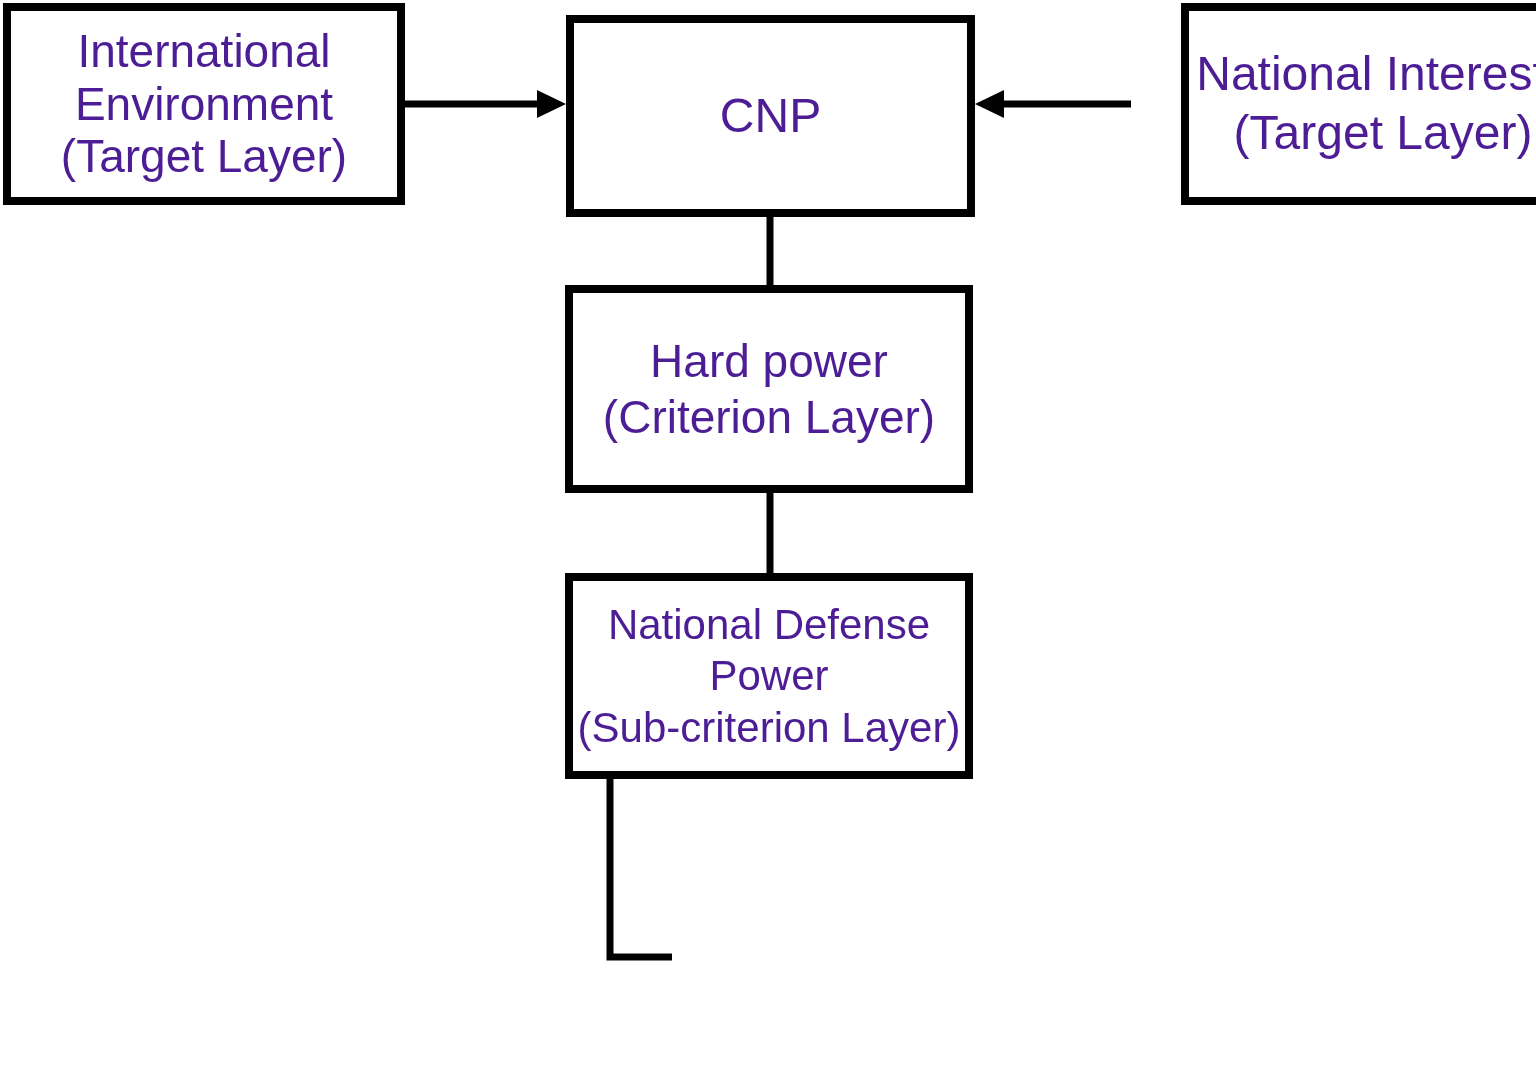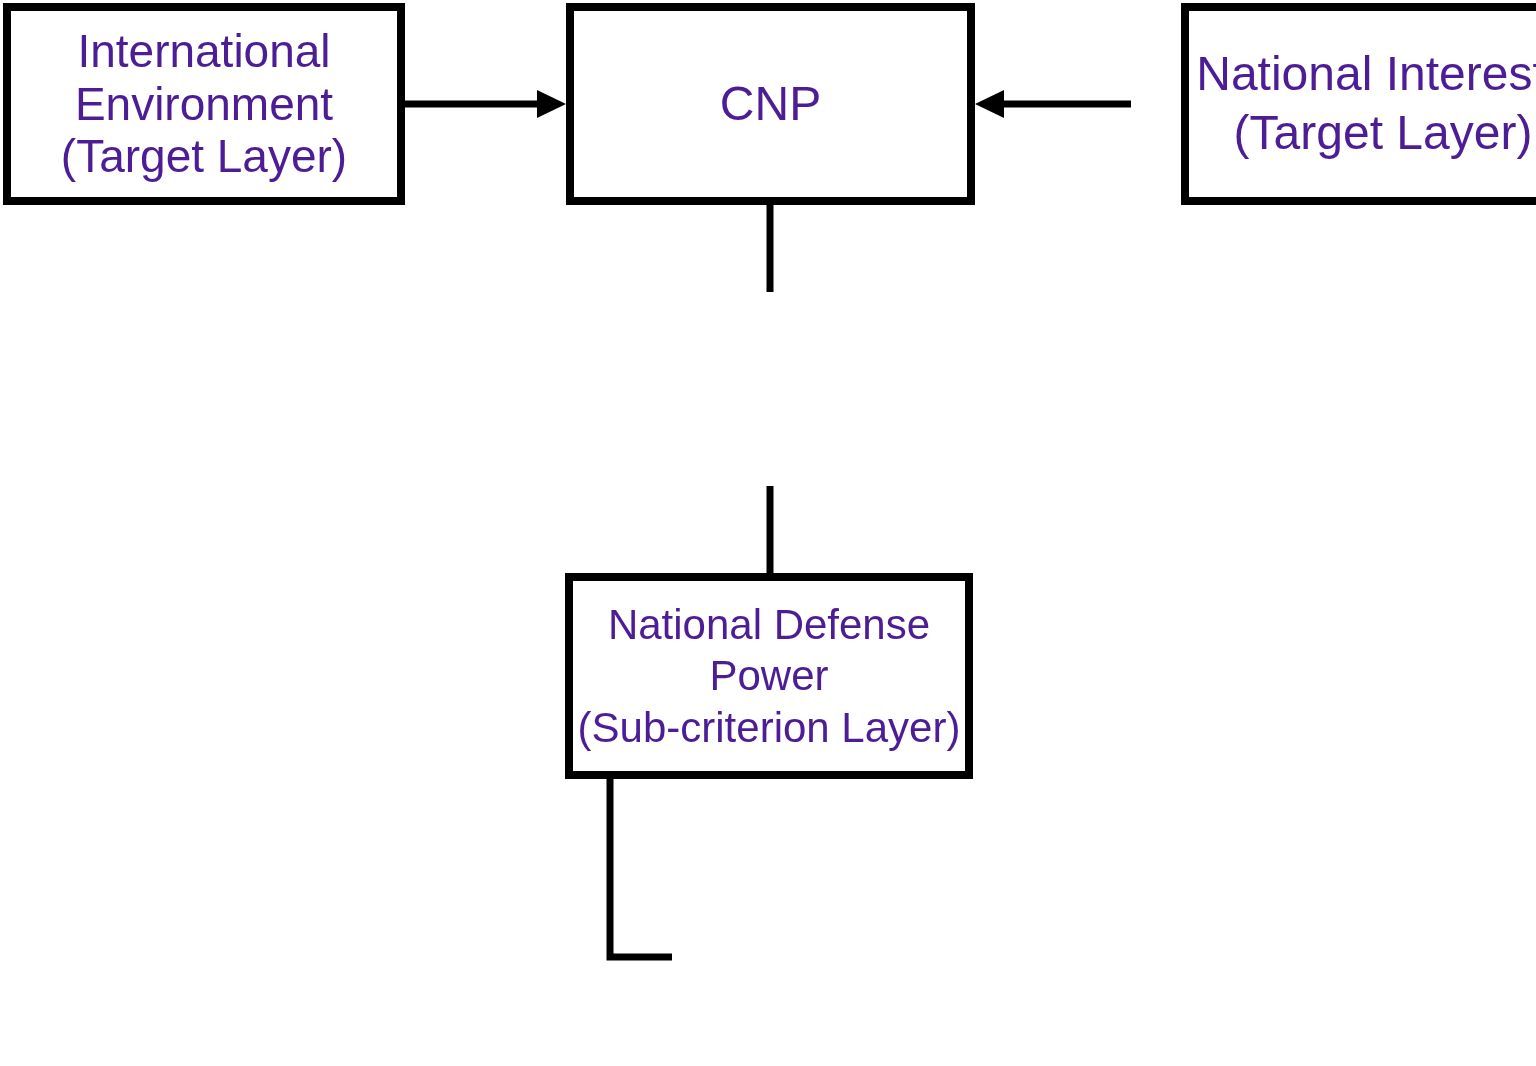--- a/index.html
+++ b/index.html
@@ -34,21 +34,21 @@
     justify-content: center;
     text-align: center;
   }
   .node-label {
     white-space: pre-line;
     line-height: 1.22;
   }
   
   .node-international-environment { left: 3px;    top: 3px;   width: 402px; height: 202px; font-size: 46px; }
   .node-international-environment .node-label { line-height: 1.14; }
-  .node-cnp                        { left: 566px;  top: 3px;   width: 409px; height: 202px; font-size: 48px; }
+  .node-cnp                        { left: 566px;  top: 15px;   width: 409px; height: 202px; font-size: 48px; }
   .node-national-interests         { left: 1181px; top: 3px;   width: 404px; height: 202px; font-size: 48px; }
   
   .node-hard-power                 { left: 565px;  top: 285px; width: 408px; height: 208px; font-size: 46px; }
   .node-national-defense-power     { left: 565px;  top: 573px; width: 408px; height: 206px; font-size: 42px; }
   .node-weapon-power               { left: 665px;  top: 859px; width: 410px; height: 203px; font-size: 46px; }
 </style>
 </head>
 <body>
 
 <div class="canvas">
@@ -76,20 +76,24 @@
 
   <div class="node node-cnp">
     <span class="node-label">CNP</span>
   </div>
 
   <div class="node node-national-interests">
     <span class="node-label">National Interests
 (Target Layer)</span>
   </div>
 
+  <div class="node node-hard-power">
+    <span class="node-label">Hard power
+(Criterion Layer)</span>
+  </div>
 
   <div class="node node-national-defense-power">
     <span class="node-label">National Defense
 Power
 (Sub-criterion Layer)</span>
   </div>
 
 
 </div>
 

